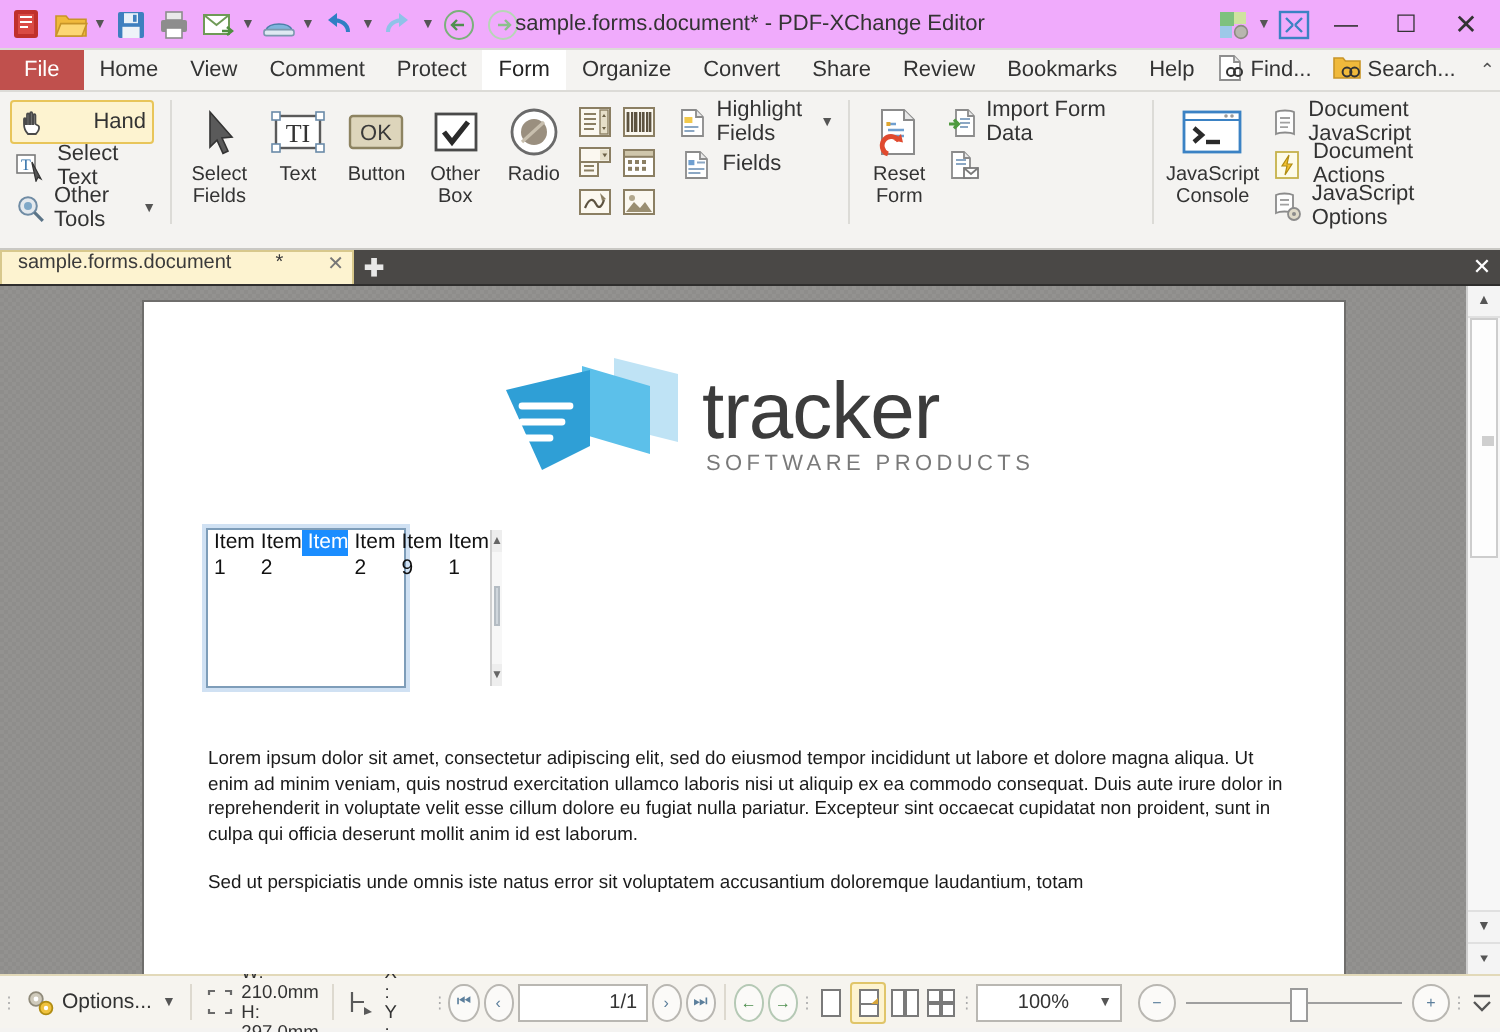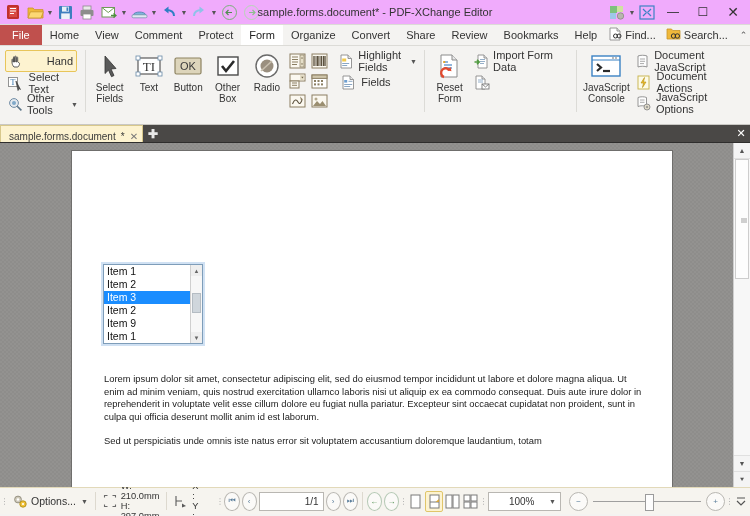--- a/index.html
+++ b/index.html
@@ -73,22 +73,22 @@
   }
   .icon-grid{display:grid;grid-template-columns:repeat(2,22px);grid-template-rows:repeat(3,20px);}
   .igcell{display:flex;align-items:center;justify-content:center;}
 
   
   .tabstrip{
     height:17px;background:#4a4846;display:flex;align-items:flex-end;position:relative;
     border-bottom:1px solid #2f2e2d;
   }
   .doctab{
-    background:#fdf3d0;height:16px;display:flex;align-items:flex-end;
-    padding:0 4px 0 8px;font-size:10px;color:#3a3a3a;gap:5px;
+    background:#fdf3d0;height:16px;display:flex;align-items:flex-start;
+    padding:0 4px 0 8px;font-size:10px;color:#3a3a3a;gap:22px;
     border:1px solid #d8c88c;border-bottom:none;
   }
   .tabclose{color:#777;font-size:10px;}
   .newtab{
     width:20px;height:16px;display:flex;align-items:center;justify-content:center;
     color:#e8e8e8;font-size:12px;font-weight:bold;
   }
   .tabstrip-close{
     margin-left:auto;width:18px;height:17px;display:flex;align-items:center;justify-content:center;
     color:#fff;font-size:11px;
@@ -107,21 +107,21 @@
     position:absolute;left:72px;top:8px;width:600px;height:400px;background:#fff;
     box-shadow:0 0 0 1px #6f6e6c;
   }
   .logo{position:absolute;left:175px;top:22px;width:270px;height:72px;}
   .listbox{
     position:absolute;left:31px;top:113px;width:98px;height:78px;
     border:1px solid #7e9db9;background:#fff;
     box-shadow:0 0 0 2px rgba(120,170,220,.35);
     display:flex;
   }
-  .lb-items{flex:1;display:flex;flex-direction:column;font-size:10.5px;}
+  .lb-items{flex:1;display:flex;flex-direction:row;font-size:10.5px;}
   .lb-item{height:13px;line-height:13px;padding-left:3px;color:#111;}
   .lb-item.sel{background:#1a8dff;color:#fff;}
   .lb-scroll{width:11px;background:#f1f1f1;border-left:1px solid #cfcfcf;display:flex;flex-direction:column;}
   .lb-arrow{height:11px;display:flex;align-items:center;justify-content:center;font-size:6px;color:#666;background:#eee;}
   .lb-track{flex:1;position:relative;background:#f7f7f7;}
   .lb-thumb{position:absolute;left:1px;right:1px;top:17px;height:18px;background:#cfd6dc;border:1px solid #b4bcc3;}
   .ptext{
     position:absolute;left:32px;right:30px;top:222px;
     font-size:9.4px;line-height:12.6px;color:#1b1b1b;text-align:left;
   }
@@ -603,20 +603,34 @@
       <span>*</span>
       <span class="tabclose">✕</span>
     </div>
     <div class="newtab">✚</div>
     <div class="tabstrip-close">✕</div>
   </div>
 
   <div class="workspace">
     <div class="page">
 
+      <div class="logo">
+        <svg width="270" height="72" viewBox="0 0 270 72">
+          <path d="M60 6 L92 14 L92 48 L60 40 Z" fill="#bfe3f5"></path>
+          <path d="M44 10 L78 20 L78 54 L44 44 Z" fill="#5cc0ea"></path>
+          <path d="M6 22 L48 12 L48 50 L24 62 Z" fill="#2f9fd6"></path>
+          <g stroke="#ffffff" stroke-width="3.4" stroke-linecap="round">
+            <path d="M14 30h24"></path>
+              <path d="M14 38h20"></path>
+              <path d="M14 46h14"></path>
+          </g>
+          <text x="104" y="46" font-family="Liberation Sans, sans-serif" font-size="40" fill="#3c3c3c" letter-spacing="-0.5">tracker</text>
+          <text x="106" y="62" font-family="Liberation Sans, sans-serif" font-size="11" fill="#7a7a7a" letter-spacing="2.2">SOFTWARE PRODUCTS</text>
+        </svg>
+      </div>
 
       <div class="listbox">
         <div class="lb-items">
           <div class="lb-item">Item 1</div>
           <div class="lb-item">Item 2</div>
           <div class="lb-item sel">Item 3</div>
           <div class="lb-item">Item 2</div>
           <div class="lb-item">Item 9</div>
           <div class="lb-item">Item 1</div>
         </div>

